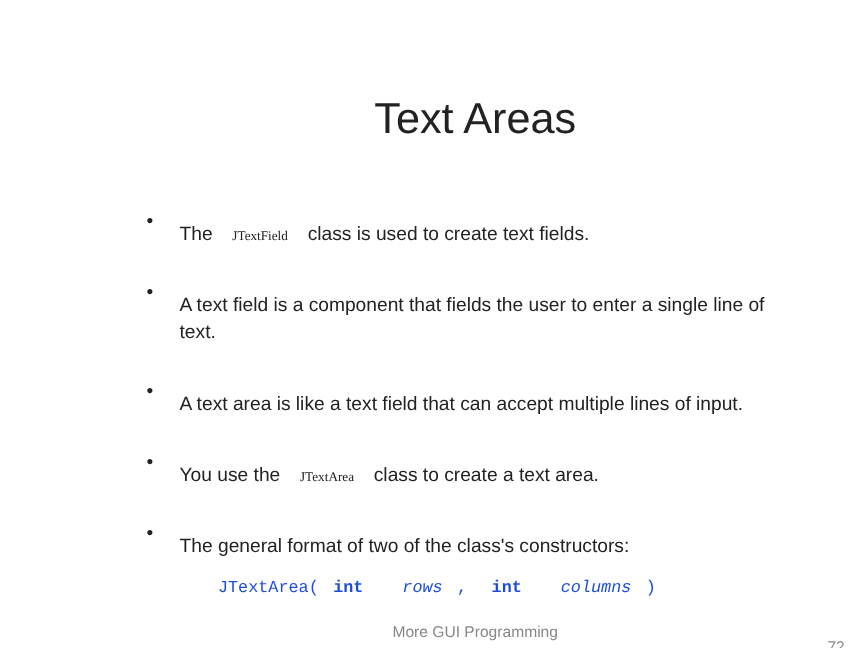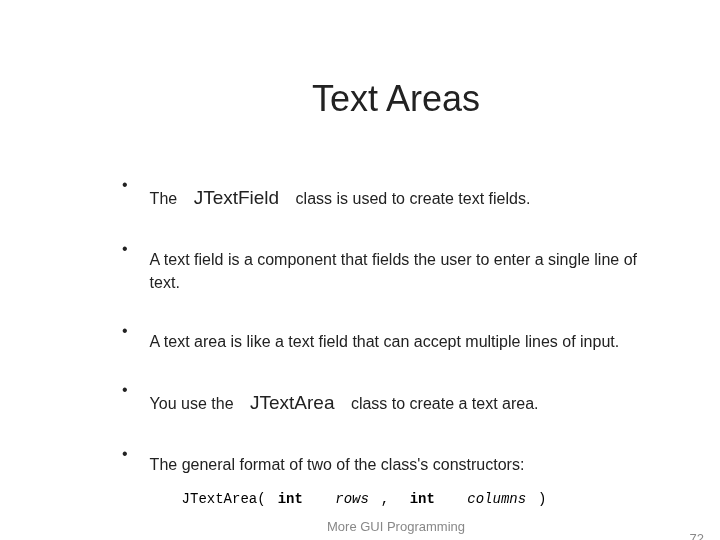--- a/index.html
+++ b/index.html
@@ -54,31 +54,31 @@
       margin-top: 1px;
       flex-shrink: 0;
       font-size: 16px;
     }
 
     .bullet-list li .text {
       flex: 1;
     }
 
     code.inline-code {
-      font-family: Liberation Sans, sans-serif;
-      font-size: 19px;
+      font-family: Liberation Serif, serif;
+      font-size: 11px;
       color: #222222;
     }
 
     .code-block {
       margin-top: 4px;
       margin-left: 20px;
       font-family: 'Courier New', Courier, monospace;
       font-size: 14px;
-      color: #000000;
+      color: #1d4ed8;
       line-height: 1.6;
     }
 
     .code-block .code-line {
       display: block;
     }
 
     .footer {
       position: absolute;
       bottom: 18px;

